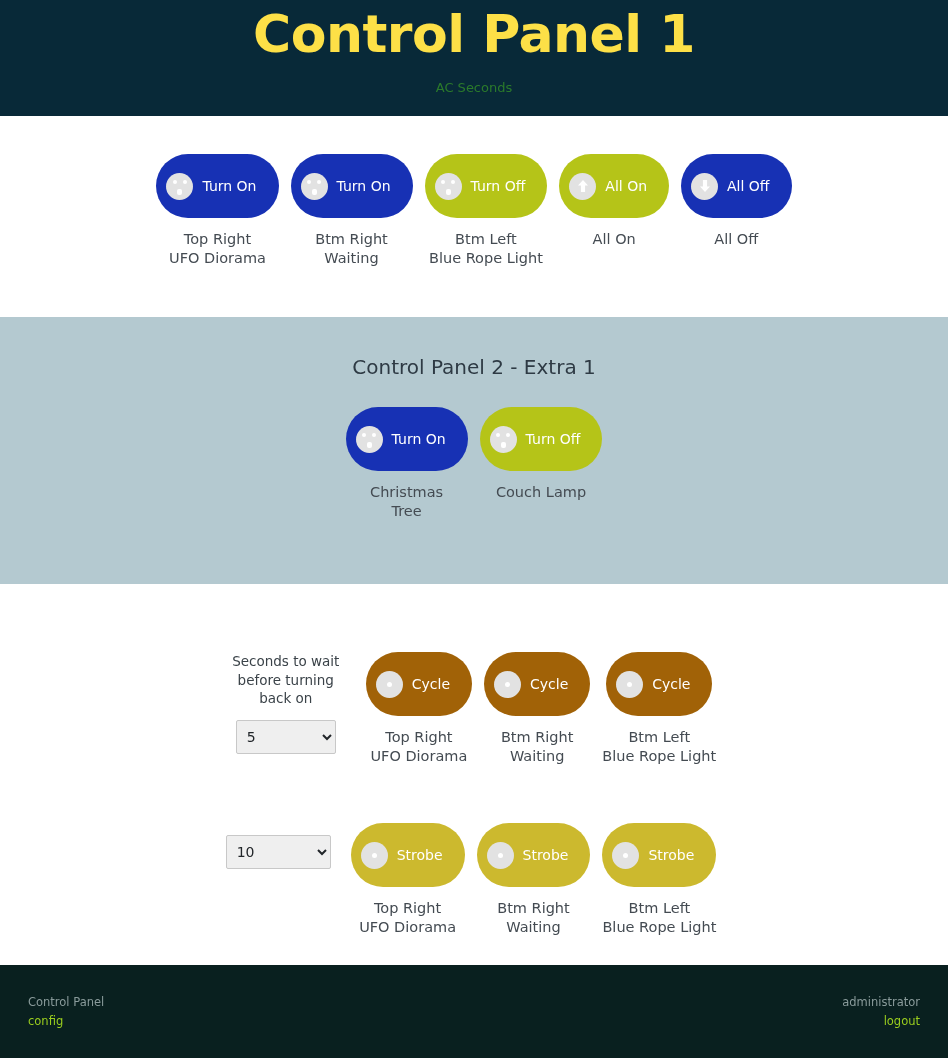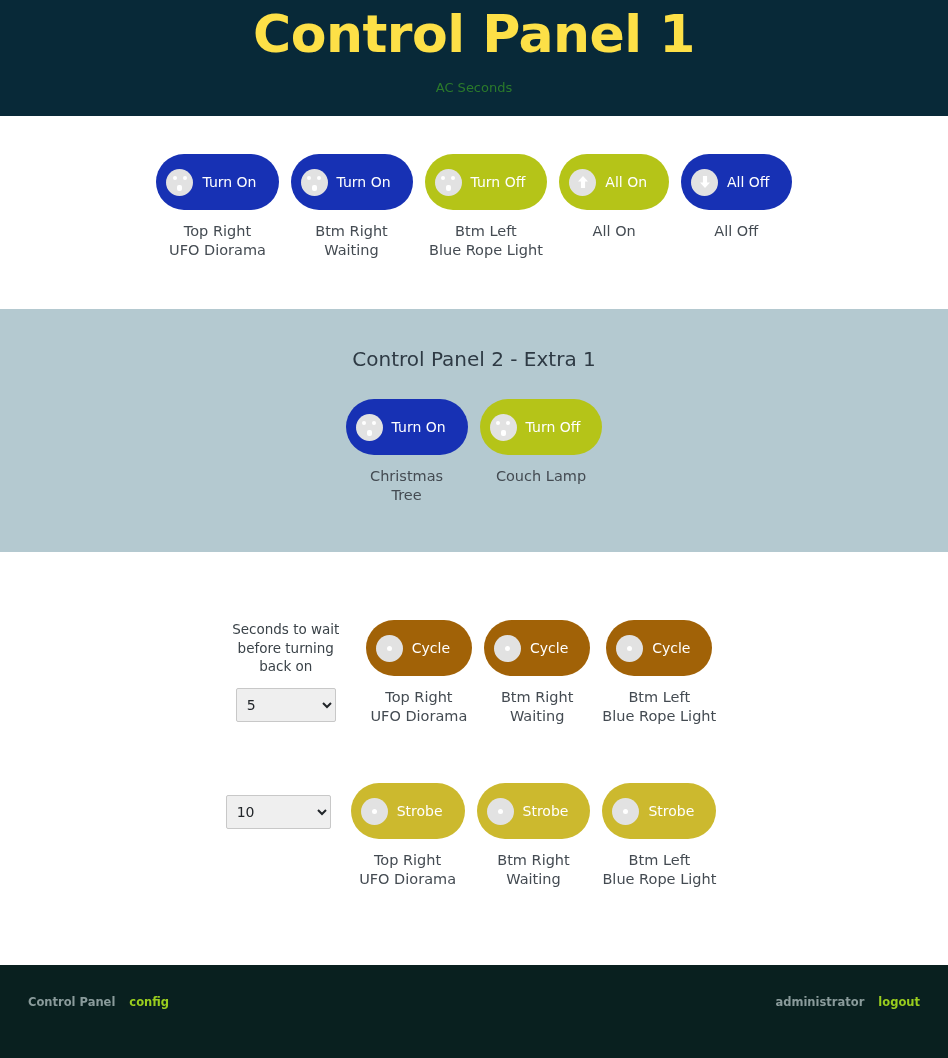--- a/index.html
+++ b/index.html
@@ -79,21 +79,21 @@
     border: none;
     border-radius: 40px;
     color: #ffffff;
     display: inline-flex;
     align-items: center;
     gap: 9px;
     cursor: pointer;
     font-size: 14px;
     font-family: "DejaVu Sans", "Liberation Sans", sans-serif;
     padding: 0 22px 0 10px;
-    height: 56px;
+    height: 64px;
     white-space: nowrap;
     outline: none;
   }
   .pill.blue   { background: #1731b4; }
   .pill.green  { background: #b5c418; }
   .pill.dark   { background: #a16207; }
   .pill.strobe { background: #ccb92e; }
 
   .pill-label { line-height: 1; }
 
@@ -198,21 +198,21 @@
     background: #09201f;
     color: #8a9b9b;
   }
   .footer-inner {
     display: flex;
     justify-content: space-between;
     padding: 30px 28px 0 28px;
     font-size: 11.5px;
     font-family: "DejaVu Sans", "Liberation Sans", sans-serif;
   }
-  .footer-col { display: flex; flex-direction: row; gap: 14px; font-weight: bold; }
+  .footer-col { display: flex; flex-direction: column; gap: 5px; }
   .footer-col.right { align-items: flex-end; }
   .footer-text { color: #8a9b9b; }
   .footer-link {
     color: #9acd1e;
     text-decoration: none;
     cursor: pointer;
   }
 </style>
 </head>
 <body>
@@ -267,21 +267,21 @@
               </svg>
             </span>
           </span>
           <span class="pill-label">All Off</span>
         </button>
         <div class="btn-caption">All Off</div>
       </div>
     </div>
 </div>
 
-<div class="section section-bluegray" style="padding-bottom:48px;">
+<div class="section section-bluegray" style="padding-bottom:64px;">
   <h2 class="section-heading">Control Panel 2 - Extra 1</h2>
   <div class="btn-row" id="panel2-row" style="margin-top:28px;">
       <div class="btn-cell">
         <button class="pill blue">
           <span class="disc outlet"></span>
           <span class="pill-label">Turn On</span>
         </button>
         <div class="btn-caption">Christmas<br>Tree</div>
       </div>
       <div class="btn-cell">

